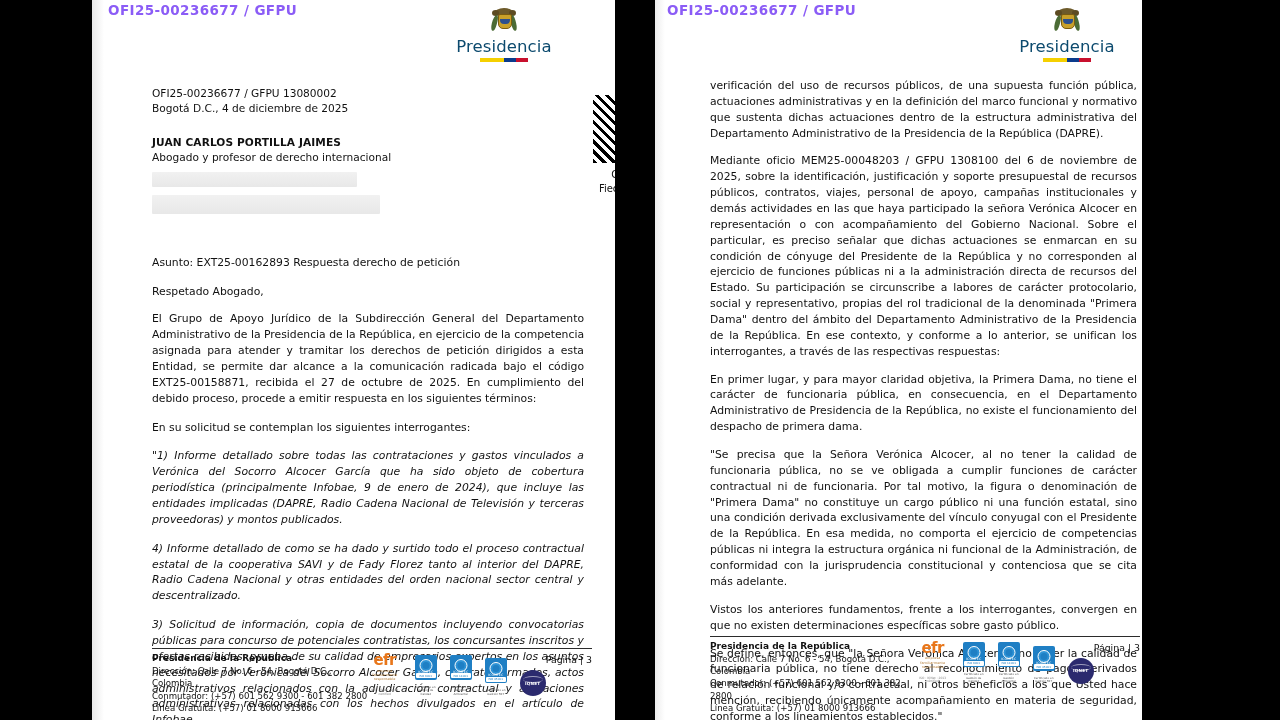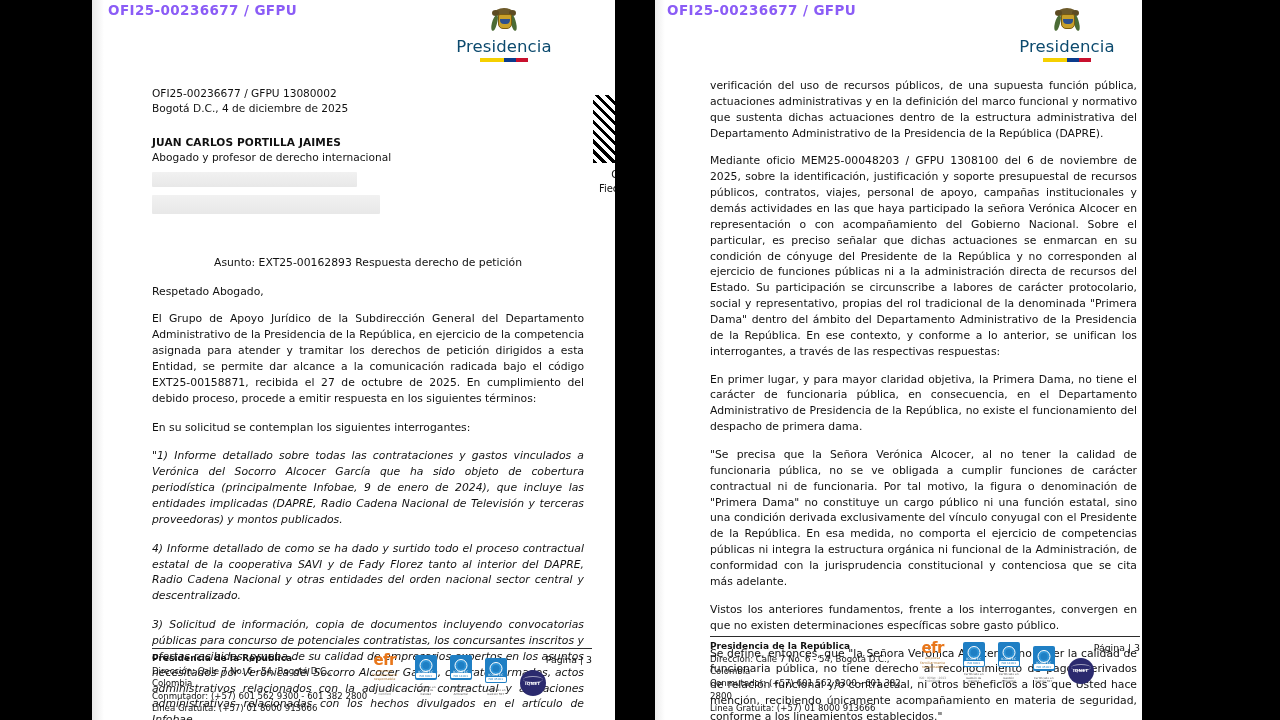--- a/index.html
+++ b/index.html
@@ -187,21 +187,21 @@
   .qr-caption {
     margin-top: 5px;
     font-size: 10px;
     line-height: 1.35;
     color: #111;
   }
 
   .asunto {
     margin-top: 42px;
     font-size: 10.8px;
-    text-align: center;
+    text-align: left;
   }
   .salutation {
     margin-top: 16px;
     font-size: 10.8px;
   }
   p.body {
     margin: 13px 0 0 0;
     font-size: 10.8px;
     line-height: 1.47;
     text-align: justify;

